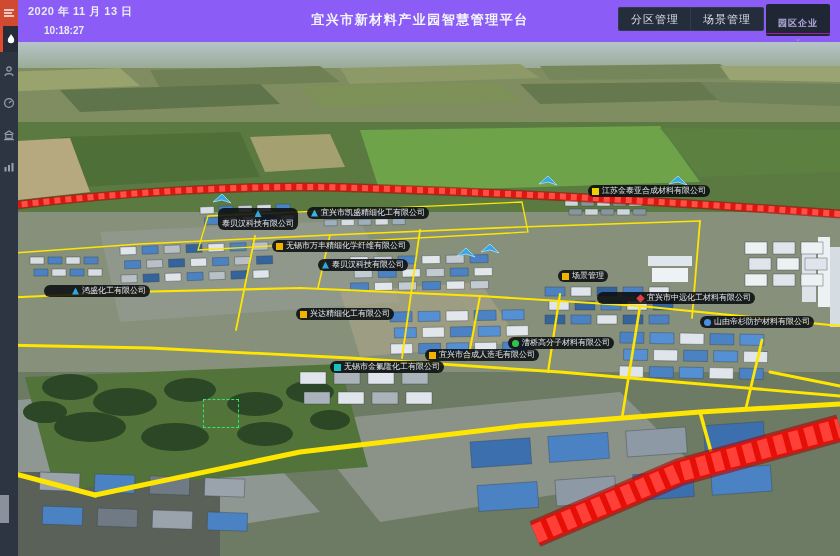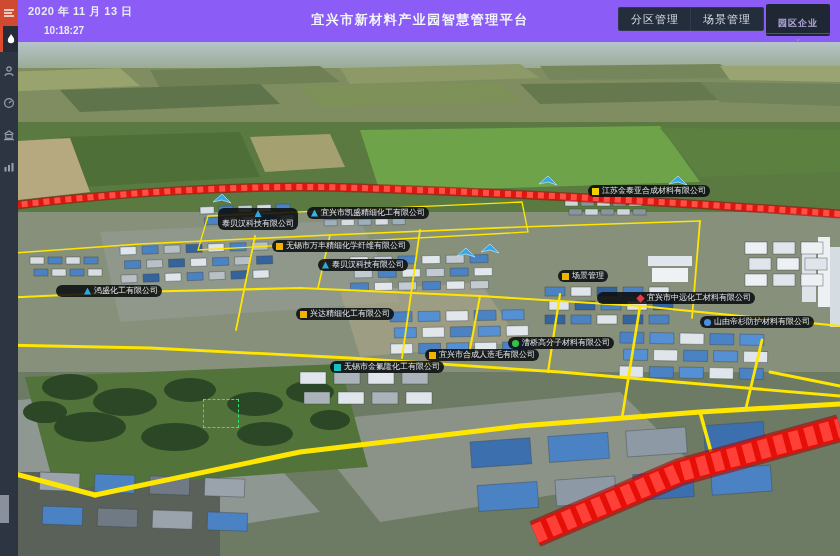--- a/index.html
+++ b/index.html
@@ -402,21 +402,21 @@
         <span>宜兴市凯盛精细化工有限公司</span>
       </div>
       <div class="map-label" style="left: 272px; top: 240px;">
         <span class="tag-icon square" style="background: rgb(240, 180, 0);"></span>
         <span>无锡市万丰精细化学纤维有限公司</span>
       </div>
       <div class="map-label" style="left: 318px; top: 259px;">
         <span class="tag-icon triangle" style="background: rgb(47, 168, 224);"></span>
         <span>泰贝汉科技有限公司</span>
       </div>
-      <div class="map-label" style="left: 56px; top: 285px; padding-left: 28px;">
+      <div class="map-label" style="left: 44px; top: 285px; padding-left: 28px;">
         <span class="tag-icon triangle" style="background: rgb(47, 168, 224);"></span>
         <span>鸿盛化工有限公司</span>
       </div>
       <div class="map-label" style="left: 296px; top: 308px;">
         <span class="tag-icon square" style="background: rgb(240, 180, 0);"></span>
         <span>兴达精细化工有限公司</span>
       </div>
       <div class="map-label" style="left: 588px; top: 185px;">
         <span class="tag-icon square" style="background: rgb(240, 208, 0);"></span>
         <span>江苏金泰亚合成材料有限公司</span>

